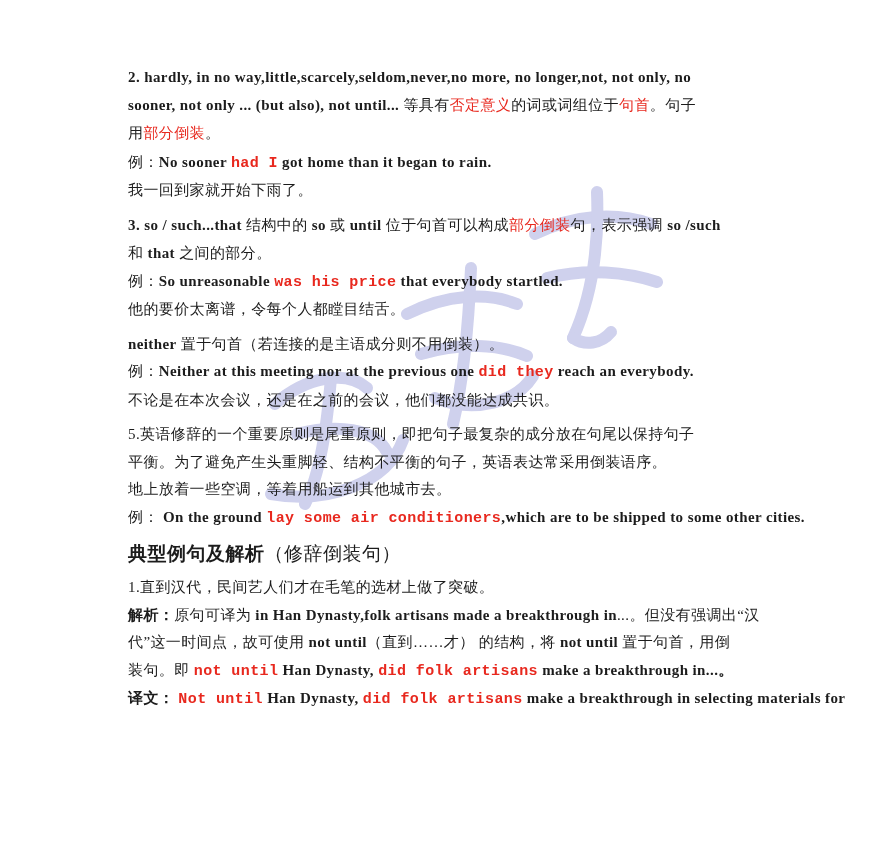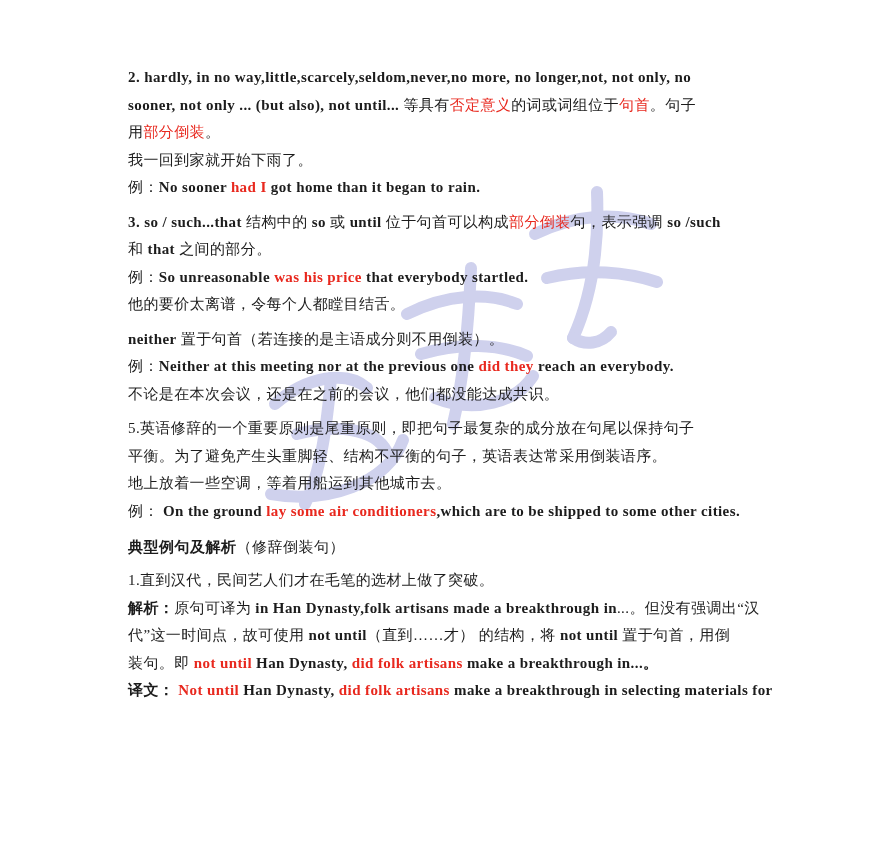--- a/index.html
+++ b/index.html
@@ -30,23 +30,23 @@
   }
   .para { margin: 0 0 7px 0; }
   .line {
     line-height: 27.5px;
     font-size: 15px;
     letter-spacing: 0.4px;
     white-space: pre;
   }
   .seg { color: var(--ink, #1c1c1c); }
   .seg.b { font-weight: bold; }
-  .seg.r { color: var(--red, #e8281e); }
+  .seg.r { color: var(--red, #e8281e); font-family: Liberation Mono, monospace; }
   .heading {
-    font-size: 15px;
+    font-size: 19px;
     line-height: 30px;
     margin: 4px 0 5px 0;
     letter-spacing: 0.5px;
     white-space: pre;
   }
   .heading .main { font-weight: bold; }
   .heading .sub { font-weight: normal; }
 </style>
 </head>
 <body>
@@ -71,22 +71,22 @@
       <path d="M362 20 C 364 72, 358 122, 338 166"></path>
       <path d="M338 166 C 350 174, 366 172, 376 160"></path>
     </g>
   </svg>
 
   <div class="content" id="doc-content">
       <div class="para">
         <div class="line"><span class="seg b">2. hardly, in no way,little,scarcely,seldom,never,no more, no longer,not, not only, no</span></div>
         <div class="line"><span class="seg b">sooner, not only ... (but also), not until...</span><span class="seg"> 等具有</span><span class="seg r">否定意义</span><span class="seg">的词或词组位于</span><span class="seg r">句首</span><span class="seg">。句子</span></div>
         <div class="line"><span class="seg">用</span><span class="seg r">部分倒装</span><span class="seg">。</span></div>
+        <div class="line"><span class="seg">例：</span><span class="seg b">No sooner </span><span class="seg b r">had I</span><span class="seg b"> got home than it began to rain.</span></div>
         <div class="line"><span class="seg">我一回到家就开始下雨了。</span></div>
-        <div class="line"><span class="seg">例：</span><span class="seg b">No sooner </span><span class="seg b r">had I</span><span class="seg b"> got home than it began to rain.</span></div>
       </div>
       <div class="para">
         <div class="line"><span class="seg b">3. so / such...that </span><span class="seg">结构中的 </span><span class="seg b">so</span><span class="seg"> 或 </span><span class="seg b">until</span><span class="seg"> 位于句首可以构成</span><span class="seg r">部分倒装</span><span class="seg">句，表示强调 </span><span class="seg b">so /such</span></div>
         <div class="line"><span class="seg">和 </span><span class="seg b">that</span><span class="seg"> 之间的部分。</span></div>
         <div class="line"><span class="seg">例：</span><span class="seg b">So unreasonable </span><span class="seg b r">was his price</span><span class="seg b"> that everybody startled.</span></div>
         <div class="line"><span class="seg">他的要价太离谱，令每个人都瞠目结舌。</span></div>
       </div>
       <div class="para">
         <div class="line"><span class="seg b">neither</span><span class="seg"> 置于句首（若连接的是主语成分则不用倒装）。</span></div>
         <div class="line"><span class="seg">例：</span><span class="seg b">Neither at this meeting nor at the previous one </span><span class="seg b r">did they</span><span class="seg b"> reach an everybody.</span></div>

